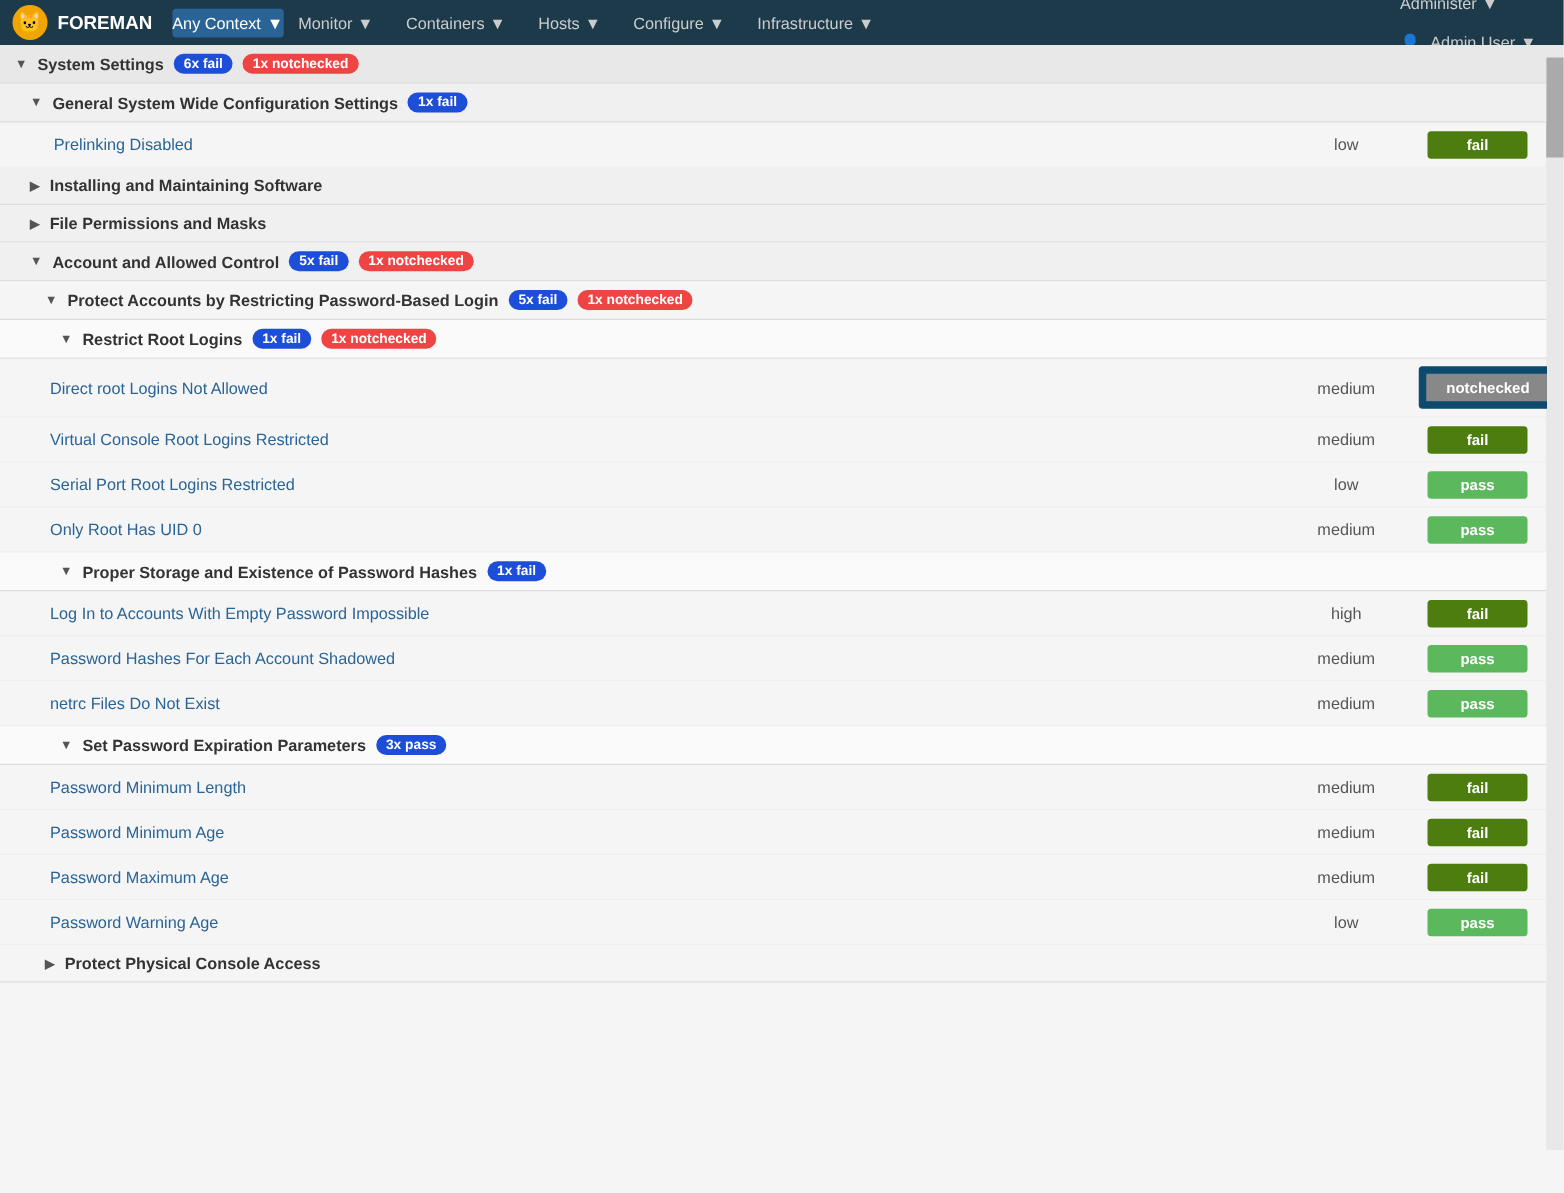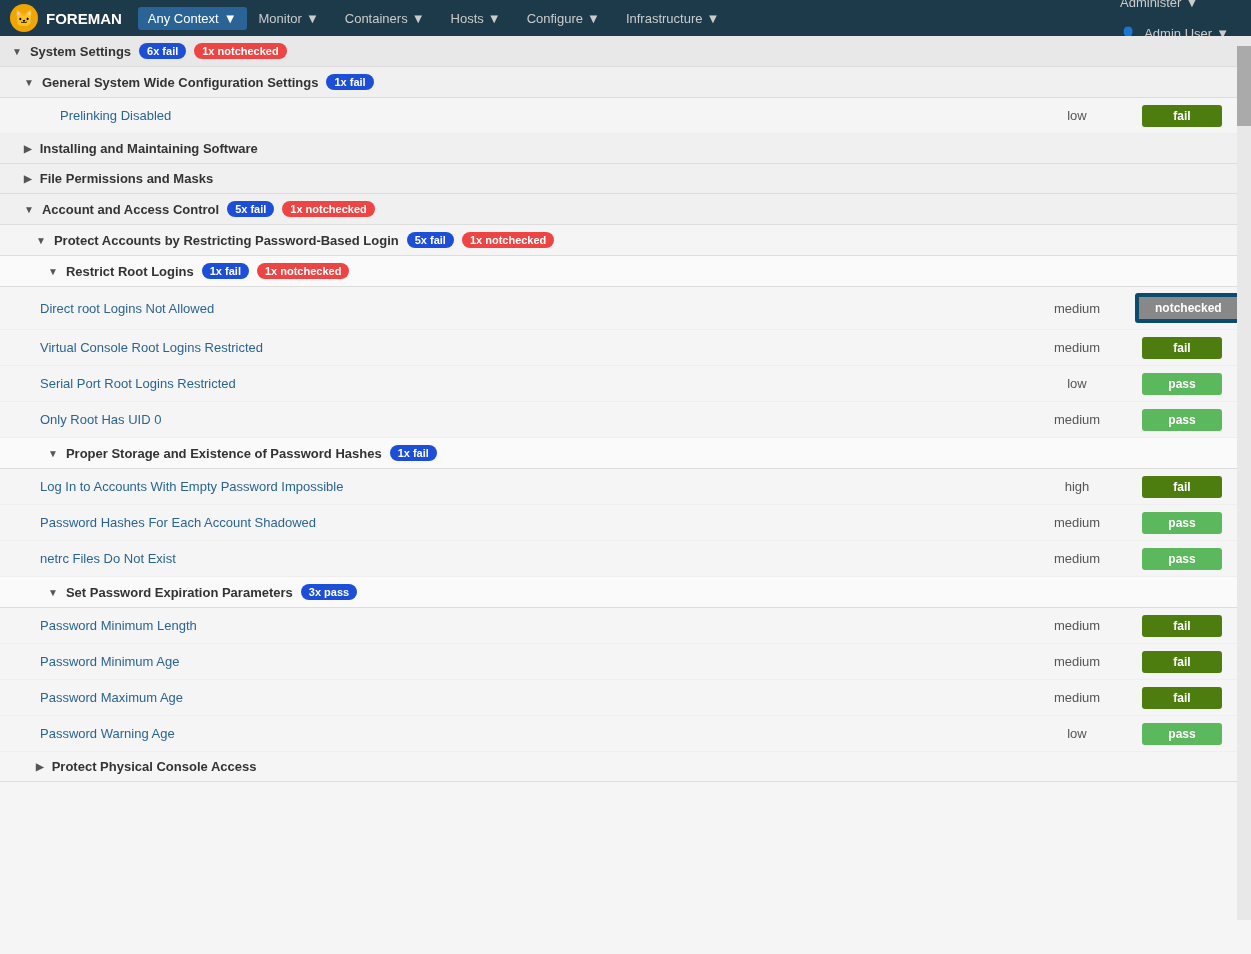--- a/index.html
+++ b/index.html
@@ -13,21 +13,21 @@
       height: 36px;
       padding: 0 10px;
     }
     .top-nav .logo {
       display: flex; align-items: center; gap: 8px; color: #fff; font-weight: bold; font-size: 15px; margin-right: 16px;
     }
     .logo-icon {
       width: 28px; height: 28px; background: #f0a500; border-radius: 50%; display: flex; align-items: center; justify-content: center; font-size: 16px;
     }
     .context-btn {
-      background: #2a6496; color: #fff; border: none; padding: 4px 10px; border-radius: 3px; display: flex; align-items: center; gap: 5px; cursor: pointer; font-size: 13px;
+      background: #2a6496; color: #fff; border: none; padding: 4px 0; border-radius: 3px; display: flex; align-items: center; gap: 5px; cursor: pointer; font-size: 13px;
     }
     .nav-items {
       display: flex; align-items: center; gap: 2px; flex: 1; text-align: center;
     }
     .nav-item {
       color: #ccc; padding: 8px 12px; cursor: pointer; font-size: 13px; display: flex; align-items: center; gap: 4px;
     }
     .admin-area { margin-left: auto; }
 
     .content-area {
@@ -126,24 +126,24 @@
       padding: 4px 16px;
       border-radius: 3px;
       font-size: 12px;
       font-weight: bold;
       color: #fff;
       text-align: center;
       min-width: 80px;
     }
     .status-fail { background: #4d7c0f; }
     .status-pass { background: #5cb85c; }
-    .status-notchecked { background: #888; border: 4px solid #0c4a6e; color: #fff; }
+    .status-notchecked { background: #888; border: 6px solid #0c4a6e; color: #fff; }
 
     
-    .indent-3 .row-label { padding-left: 60px; }
+    .indent-3 .row-label { padding-left: 43px; }
     .indent-5 .row-label { padding-left: 40px; }
   </style>
 </head>
 <body>
 
 <div class="top-nav">
   <div class="logo">
     <div class="logo-icon">🐱</div>
     <span>FOREMAN</span>
   </div>
@@ -218,21 +218,21 @@
       <span>Installing and Maintaining Software</span>
     </div>
 
     <div class="section-header level-1">
       <span class="arrow-right">▶</span>
       <span>File Permissions and Masks</span>
     </div>
 
     <div class="section-header level-1">
       <span class="arrow">▼</span>
-      <span>Account and Access Control</span>
+      <span>Account and Allowed Control</span>
       <span class="badge badge-fail">5x fail</span>
       <span class="badge badge-notchecked">1x notchecked</span>
     </div>
 
     <div class="section-header level-2">
       <span class="arrow">▼</span>
       <span>Protect Accounts by Restricting Password-Based Login</span>
       <span class="badge badge-fail">5x fail</span>
       <span class="badge badge-notchecked">1x notchecked</span>
     </div>

